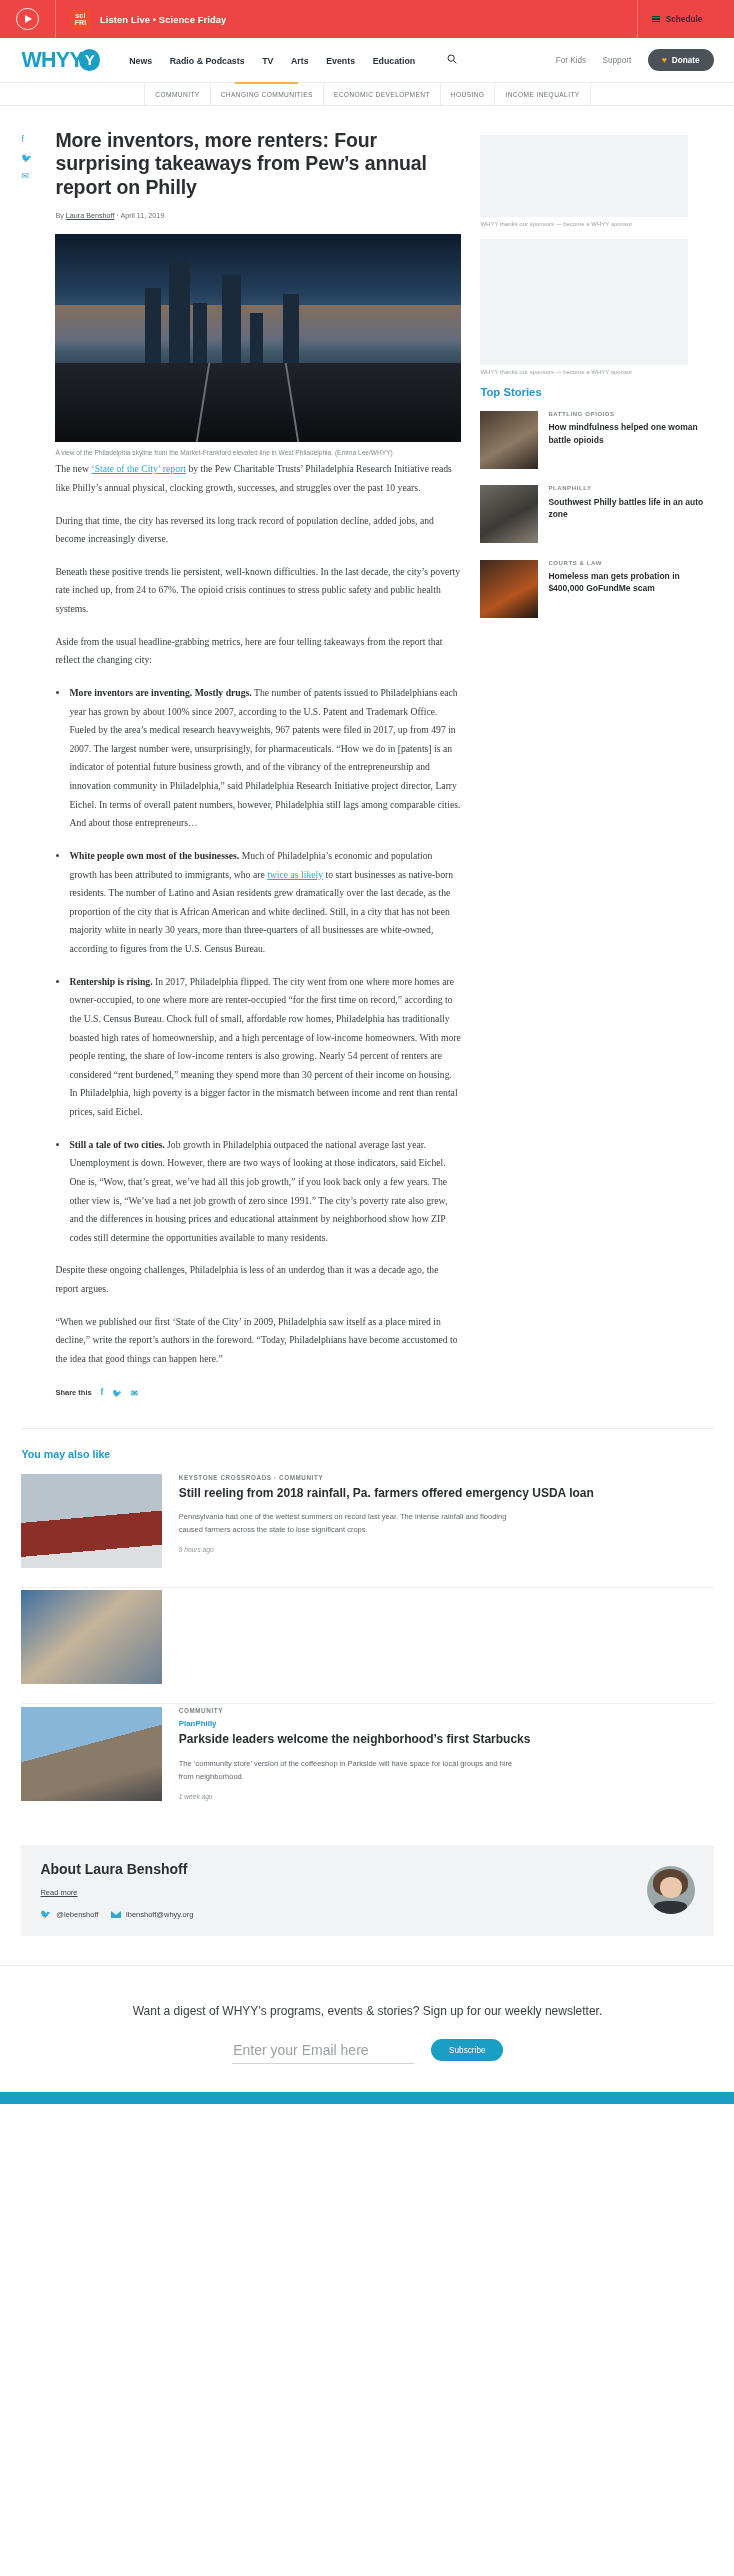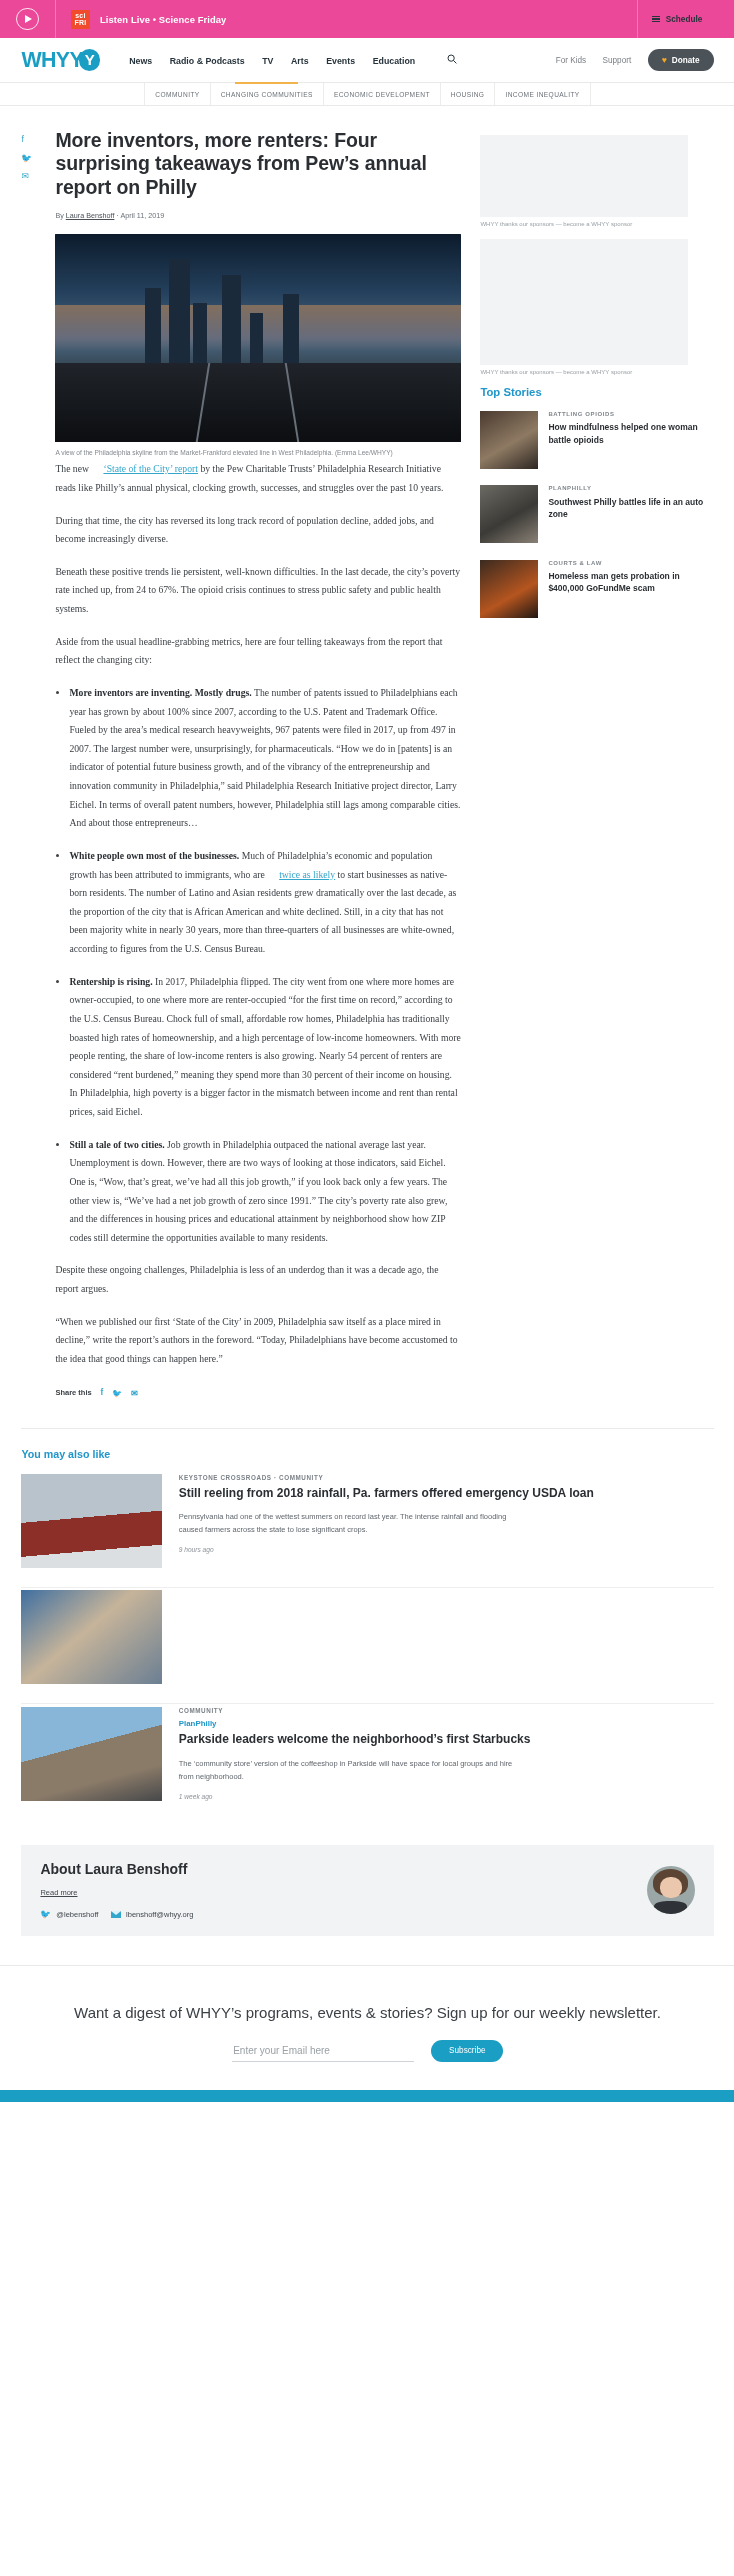--- a/index.html
+++ b/index.html
@@ -7,21 +7,21 @@
   body {
     width:735px;
     background:#ffffff;
     font-family:"Liberation Sans", sans-serif;
     color:#2b2b2b;
     -webkit-font-smoothing:antialiased;
   }
 
   
   .listenbar{
-    height:38px; background:#ec4899; display:flex; align-items:center;
+    height:38px; background:#ef4444; display:flex; align-items:center;
     padding:0 16.4px; color:#fff;
   }
   .play-btn{
     width:22.6px;height:22.6px;border:1.3px solid rgba(255,255,255,.85);border-radius:50%;
     display:flex;align-items:center;justify-content:center;flex:0 0 auto;cursor:pointer;
   }
   .play-tri{width:0;height:0;border-left:7px solid #fff;border-top:4.4px solid transparent;border-bottom:4.4px solid transparent;margin-left:1.9px;}
   .listen-div{width:0.6px;height:38px;background:rgba(255,255,255,.28);margin-left:16.4px;}
   .scifri-logo{
     width:19px;height:19px;background:#ef4b2c;color:#fff;border-radius:1.3px;
@@ -94,21 +94,21 @@
   .rails{position:absolute;left:0;right:0;bottom:0;height:38%;background:linear-gradient(#20242a,#0c0e11);}
   .rail-l{position:absolute;bottom:0;left:36%;width:1.9px;height:38%;background:#68707a;transform:skewX(-9deg);}
   .rail-r{position:absolute;bottom:0;left:58%;width:1.9px;height:38%;background:#68707a;transform:skewX(9deg);}
   .caption{margin-top:5.7px;font-size:6.6px;color:#83888d;line-height:1.5;}
 
   .body{margin-left:34px;width:406px;padding-top:2.5px;}
   .body p{
     font-family:"Liberation Serif", serif;
     font-size:9.7px;line-height:1.92;color:#3c4146;margin:0 0 14px 0;
   }
-  .body a{color:#33a6cc;text-decoration:underline;cursor:pointer;margin-left:12px;}
+  .body a{color:#33a6cc;text-decoration:underline;cursor:pointer;}
   .body ul{margin:2.5px 0 14px 0;padding-left:14px;}
   .body li{
     font-family:"Liberation Serif", serif;
     font-size:9.7px;line-height:1.92;color:#3c4146;margin:0 0 14px 0;
   }
   .body li b{color:#2b2f33;}
 
   .share-bottom{margin:19px 0 0 34px;display:flex;align-items:center;gap:8.8px;font-size:7.5px;font-weight:bold;color:#3c4146;}
   .share-bottom .ic{color:#33a6cc;font-size:8.2px;cursor:pointer;}
 
@@ -147,25 +147,25 @@
   .author-contacts .mailbox::after{content:"";position:absolute;top:0;left:0;right:0;height:0;
     border-left:5px solid transparent;border-right:5px solid transparent;border-top:4.4px solid #fff;opacity:.85;}
   .avatar{width:48px;height:48px;border-radius:50%;margin-left:auto;overflow:hidden;
     background:radial-gradient(circle at 50% 34%, #e8c6aa 0 26%, #9aa7a6 27% 100%);position:relative;}
   .avatar .hair{position:absolute;left:13%;right:13%;top:6%;height:56%;border-radius:50% 50% 42% 42%;background:#5b4433;}
   .avatar .face{position:absolute;left:27%;right:27%;top:22%;height:44%;border-radius:46%;background:#eac7ad;}
   .avatar .torso{position:absolute;left:16%;right:16%;bottom:0;height:28%;border-radius:40% 40% 0 0;background:#2f3237;}
 
   
   .newsletter{margin-top:29px;border-top:0.6px solid #e9e9e9;padding:38px 21.4px 28px 21.4px;text-align:left;}
-  .nl-copy{font-size:15px;color:#3c4146;margin:0 0 19px 0;text-align:center;}
+  .nl-copy{font-size:12px;color:#3c4146;margin:0 0 19px 0;text-align:center;}
   .nl-form{display:flex;align-items:center;gap:17.6px;justify-content:center;}
   .nl-input{
     width:182px;border:none;border-bottom:0.6px solid #cfd3d7;background:transparent;
-    font-size:10px;color:#3c4146;padding:5px 1.3px;font-family:"Liberation Sans", sans-serif;outline:none;
+    font-size:14px;color:#3c4146;padding:5px 1.3px;font-family:"Liberation Sans", sans-serif;outline:none;
   }
   .nl-input::placeholder{color:#9aa0a5;}
   .nl-btn{background:#1b9ec4;color:#fff;border:none;border-radius:12.6px;padding:6.3px 17.6px;font-size:8.2px;cursor:pointer;font-family:"Liberation Sans", sans-serif;}
   .footbar{height:12.6px;background:#1b9ec4;}
 </style>
 </head>
 <body>
 
 <div class="listenbar">
   <div class="play-btn">

